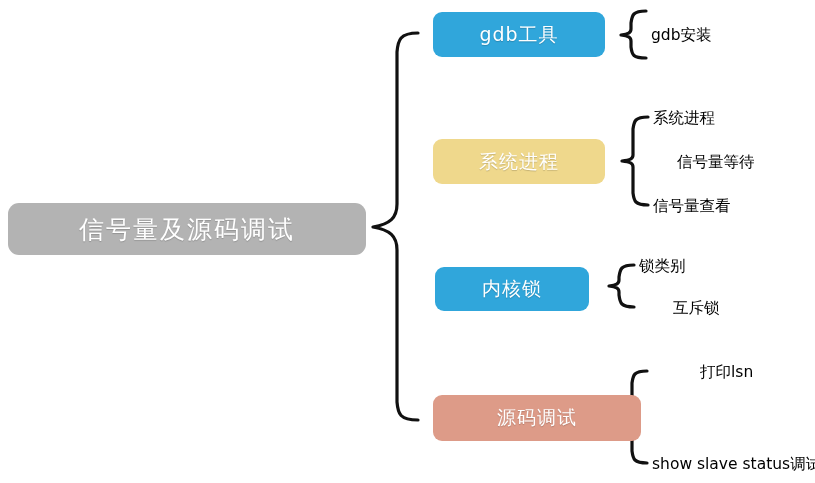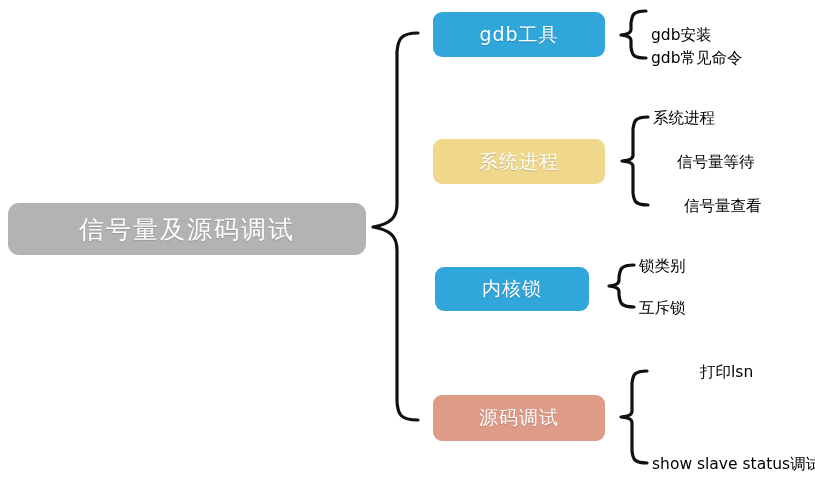--- a/index.html
+++ b/index.html
@@ -59,21 +59,21 @@
     left: 435px;
     top: 267px;
     width: 154px;
     height: 44px;
     background: #30a6db;
     font-size: 19px;
   }
   .node-b4 {
     left: 433px;
     top: 395px;
-    width: 172px;
+    width: 208px;
     height: 46px;
     background: #dd9b88;
     font-size: 19px;
   }
   .leaf {
     position: absolute;
     color: #000000;
     font-size: 15.5px;
     white-space: nowrap;
     user-select: none;
@@ -138,34 +138,33 @@
   </svg>
 
   <div class="node node-root">
     <span>信号量及源码调试</span>
   </div>
 
   <div class="node node-b1">
     <span>gdb工具</span>
   </div>
   <div class="leaf" style="left:651px; top:5px;margin-top:20px;">gdb安装</div>
-  <div class="leaf" style="left:651px; top:48px;">gdb常见命令</div>
 
   <div class="node node-b2">
     <span>系统进程</span>
   </div>
   <div class="leaf" style="left:653px; top:108px;">系统进程</div>
   <div class="leaf" style="left:653px; top:152px;margin-left:24px;">信号量等待</div>
-  <div class="leaf" style="left:684px; top:196px;">信号量查看</div>
+  <div class="leaf" style="left:653px; top:196px;">信号量查看</div>
 
   <div class="node node-b3">
     <span>内核锁</span>
   </div>
   <div class="leaf" style="left:639px; top:256px;font-family:Liberation Serif, serif;">锁类别</div>
-  <div class="leaf" style="left:639px; top:298px;text-align:right;">互斥锁</div>
+  <div class="leaf" style="left:673px; top:298px;text-align:right;">互斥锁</div>
 
   <div class="node node-b4">
     <span>源码调试</span>
   </div>
   <div class="leaf" style="left:652px; top:362px;margin-left:48px;">打印lsn</div>
   <div class="leaf" style="left:652px; top:454px;">show slave status调试</div>
 
 </div>
 
 </body></html>

